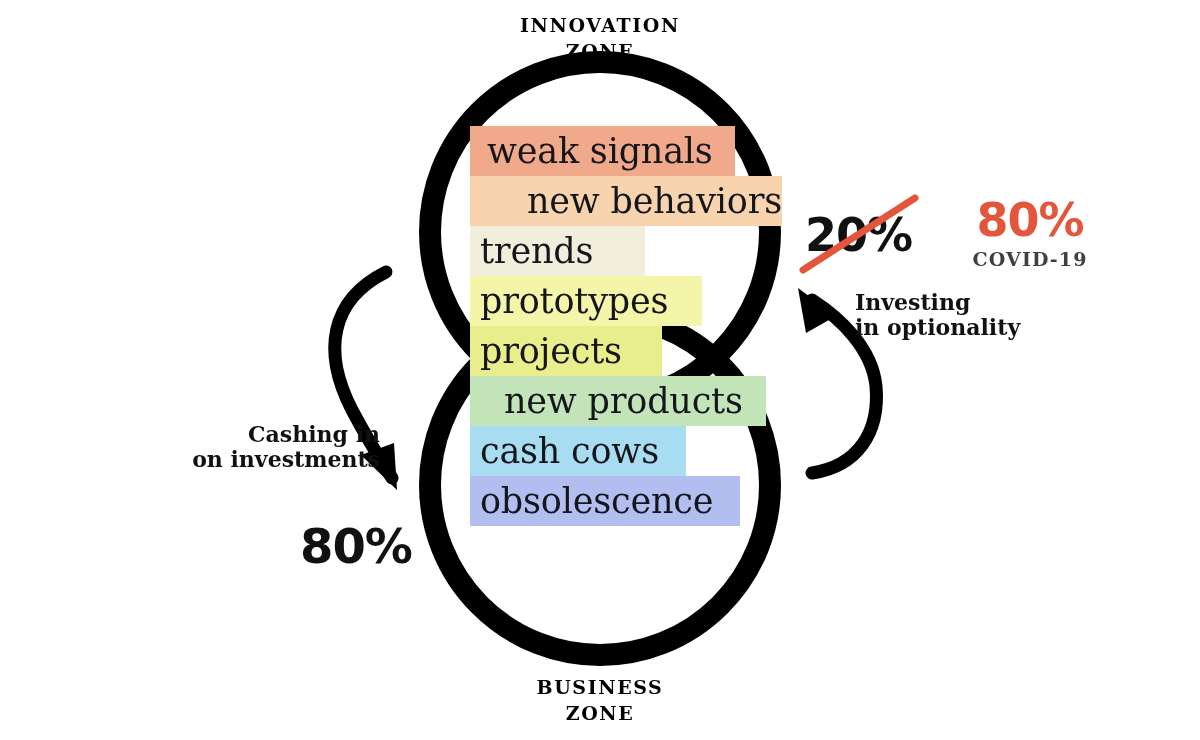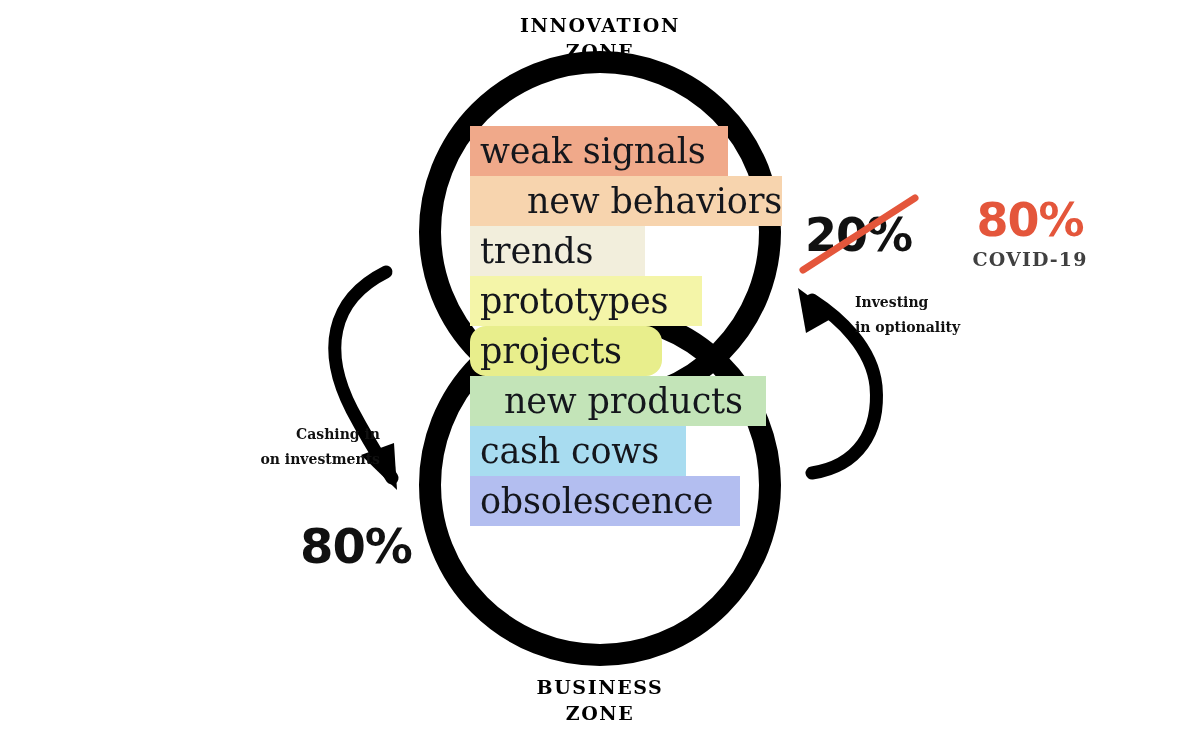--- a/index.html
+++ b/index.html
@@ -72,21 +72,21 @@
     width: 1200px; height: 740px;
     pointer-events: none;
     z-index: 6;
   }
 
   
   .anno-text {
     position: absolute;
     font-family: "DejaVu Serif", serif;
     font-weight: 700;
-    font-size: 14px;
+    font-size: 22px;
     line-height: 25px;
     color: #111111;
     white-space: pre-line;
     z-index: 7;
   }
   #anno-left  { left: 180px; top: 422px; text-align: right; width: 200px; }
   #anno-right { left: 855px; top: 290px; text-align: left; width: 210px; }
 
   .pct-big {
     position: absolute;
@@ -151,33 +151,33 @@
   <div class="zone-caption" id="zone-top">INNOVATION
 ZONE</div>
 
   <svg id="rings" viewBox="0 0 1200 740" xmlns="http://www.w3.org/2000/svg">
     <circle cx="600" cy="232" r="170" fill="none" stroke="#000000" stroke-width="22"></circle>
     <circle cx="600" cy="485" r="170" fill="none" stroke="#000000" stroke-width="22"></circle>
   </svg>
 
   <div id="bars">
 
-    <div class="bar" style="background: rgb(240, 169, 138); width: 258px;">
+    <div class="bar" style="background: rgb(240, 169, 138); width: 258px; padding-left: 7px;">
       <span class="bar-label">weak signals</span>
     </div>
     <div class="bar" style="background: rgb(247, 212, 174); width: 312px; justify-content: flex-end;">
       <span class="bar-label">new behaviors</span>
     </div>
     <div class="bar" style="background: rgb(242, 238, 220); width: 175px;">
       <span class="bar-label">trends</span>
     </div>
     <div class="bar" style="background: rgb(244, 245, 168); width: 232px;">
       <span class="bar-label">prototypes</span>
     </div>
-    <div class="bar" style="background: rgb(232, 238, 140); width: 192px; border-radius: 16px;">
+    <div class="bar" style="background: rgb(232, 238, 140); width: 192px;">
       <span class="bar-label">projects</span>
     </div>
     <div class="bar" style="background: rgb(195, 228, 184); width: 272px; padding-left: 24px;">
       <span class="bar-label">new products</span>
     </div>
     <div class="bar" style="background: rgb(168, 220, 240); width: 216px;">
       <span class="bar-label">cash cows</span>
     </div>
     <div class="bar" style="background: rgb(179, 190, 240); width: 270px;">
       <span class="bar-label">obsolescence</span>

